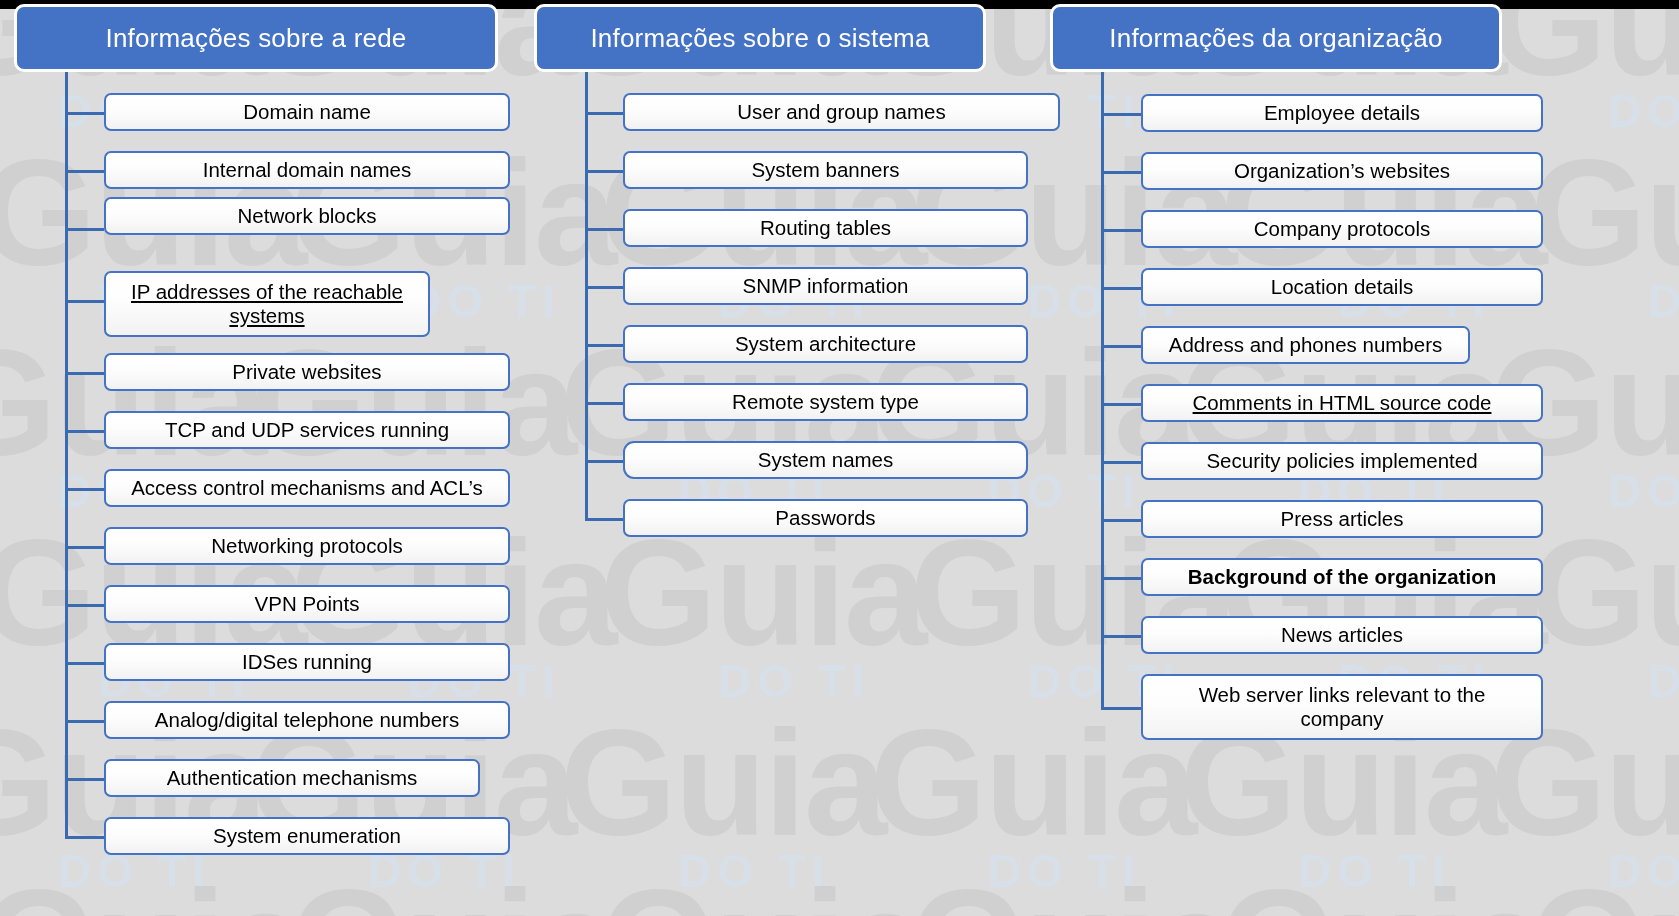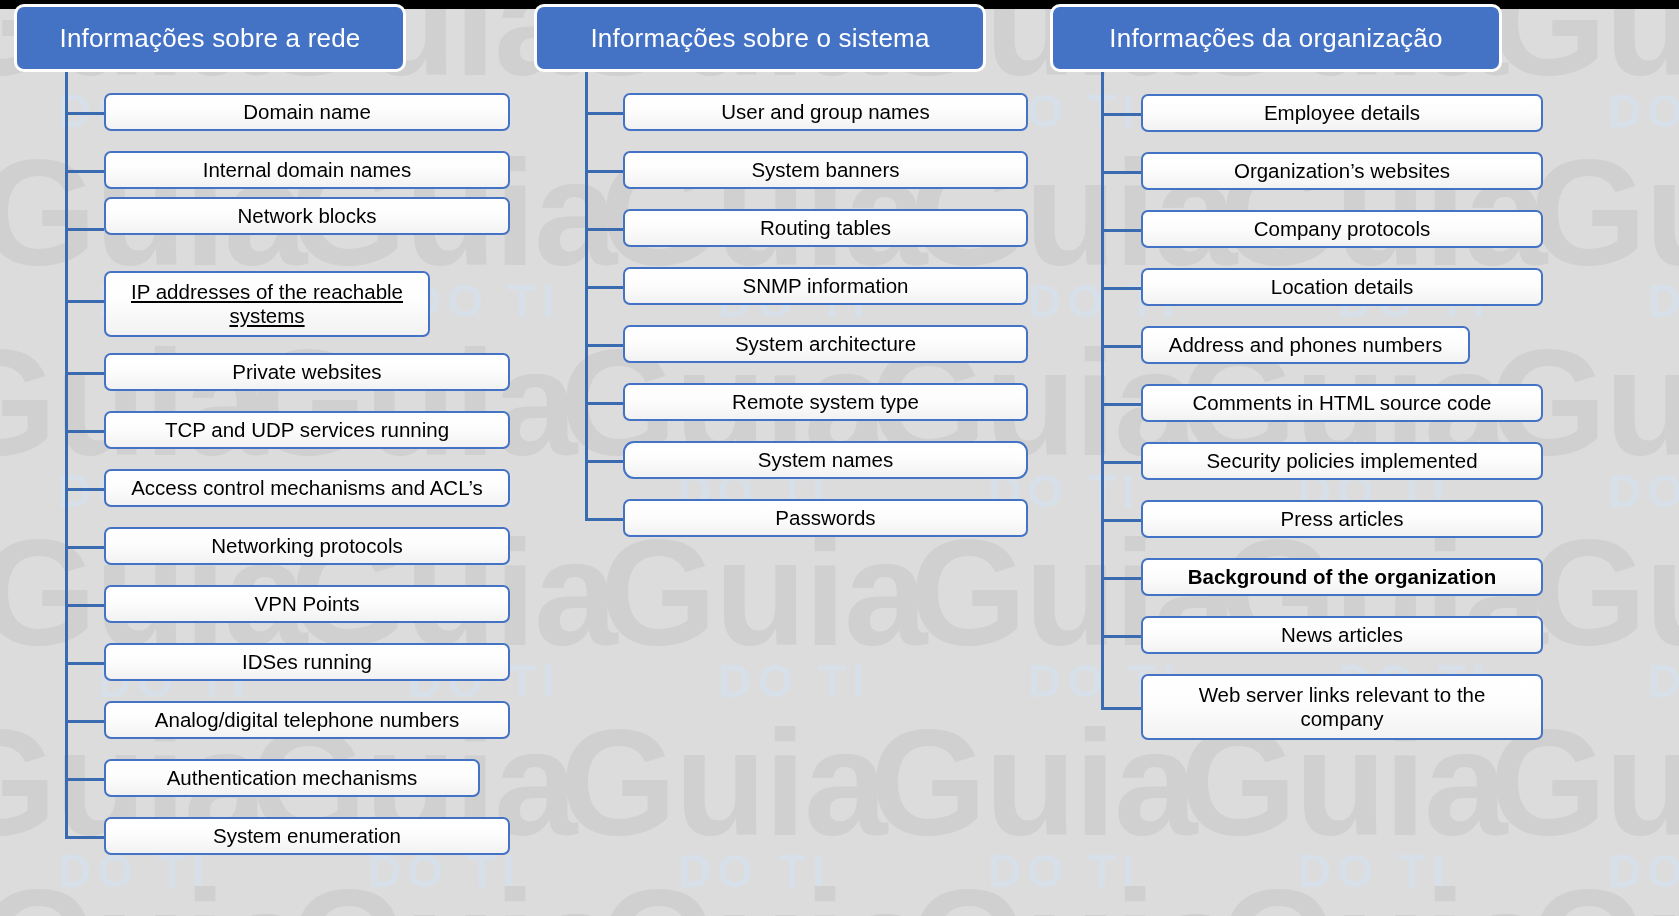--- a/index.html
+++ b/index.html
@@ -256,21 +256,21 @@
     </div>
     <div class="wm-tile" style="left: 1530px; top: 880px;">
       <div class="wm-guia">Guia</div>
     </div>
   </div>
 
 <div id="top-strip"></div>
 
 <div id="diagram">
     <div class="column">
-      <div class="col-header" style="left: 14px; width: 392px;">Informações sobre a rede</div>
+      <div class="col-header" style="left: 14px; width: 484px;">Informações sobre a rede</div>
       <div class="trunk" style="left: 65px; top: 72px; height: 764px;"></div>
       <div class="stub" style="left: 65px; top: 112px; width: 39px;"></div>
       <div class="node" style="left: 104px; top: 93px; width: 406px;">Domain name</div>
       <div class="stub" style="left: 65px; top: 170px; width: 39px;"></div>
       <div class="node" style="left: 104px; top: 151px; width: 406px;">Internal domain names</div>
       <div class="stub" style="left: 65px; top: 228px; width: 39px;"></div>
       <div class="node" style="left: 104px; top: 197px; width: 406px;">Network blocks</div>
       <div class="stub" style="left: 65px; top: 300px; width: 39px;"></div>
       <div class="node tall" style="left: 104px; top: 271px; width: 326px; text-decoration: underline;">IP addresses of the reachable systems</div>
       <div class="stub" style="left: 65px; top: 372px; width: 39px;"></div>
@@ -289,21 +289,21 @@
       <div class="node" style="left: 104px; top: 701px; width: 406px;">Analog/digital telephone numbers</div>
       <div class="stub" style="left: 65px; top: 778px; width: 39px;"></div>
       <div class="node" style="left: 104px; top: 759px; width: 376px;">Authentication mechanisms</div>
       <div class="stub" style="left: 65px; top: 836px; width: 39px;"></div>
       <div class="node" style="left: 104px; top: 817px; width: 406px;">System enumeration</div>
     </div>
     <div class="column">
       <div class="col-header" style="left: 534px; width: 452px;">Informações sobre o sistema</div>
       <div class="trunk" style="left: 585px; top: 72px; height: 446px;"></div>
       <div class="stub" style="left: 585px; top: 112px; width: 38px;"></div>
-      <div class="node" style="left: 623px; top: 93px; width: 405px;">User and group names</div>
+      <div class="node" style="left: 623px; top: 93px; width: 437px;">User and group names</div>
       <div class="stub" style="left: 585px; top: 170px; width: 38px;"></div>
       <div class="node" style="left: 623px; top: 151px; width: 405px;">System banners</div>
       <div class="stub" style="left: 585px; top: 228px; width: 38px;"></div>
       <div class="node" style="left: 623px; top: 209px; width: 405px;">Routing tables</div>
       <div class="stub" style="left: 585px; top: 286px; width: 38px;"></div>
       <div class="node" style="left: 623px; top: 267px; width: 405px;">SNMP information</div>
       <div class="stub" style="left: 585px; top: 344px; width: 38px;"></div>
       <div class="node" style="left: 623px; top: 325px; width: 405px;">System architecture</div>
       <div class="stub" style="left: 585px; top: 402px; width: 38px;"></div>
       <div class="node" style="left: 623px; top: 383px; width: 405px;">Remote system type</div>
@@ -319,21 +319,21 @@
       <div class="node" style="left: 1141px; top: 94px; width: 402px;">Employee details</div>
       <div class="stub" style="left: 1101px; top: 171px; width: 40px;"></div>
       <div class="node" style="left: 1141px; top: 152px; width: 402px;">Organization’s websites</div>
       <div class="stub" style="left: 1101px; top: 229px; width: 40px;"></div>
       <div class="node" style="left: 1141px; top: 210px; width: 402px;">Company protocols</div>
       <div class="stub" style="left: 1101px; top: 287px; width: 40px;"></div>
       <div class="node" style="left: 1141px; top: 268px; width: 402px;">Location details</div>
       <div class="stub" style="left: 1101px; top: 345px; width: 40px;"></div>
       <div class="node" style="left: 1141px; top: 326px; width: 329px;">Address and phones numbers</div>
       <div class="stub" style="left: 1101px; top: 403px; width: 40px;"></div>
-      <div class="node" style="left: 1141px; top: 384px; width: 402px;">Comments in HTML source code</div>
+      <div class="node" style="left: 1141px; top: 384px; width: 402px; text-decoration: underline;">Comments in HTML source code</div>
       <div class="stub" style="left: 1101px; top: 461px; width: 40px;"></div>
       <div class="node" style="left: 1141px; top: 442px; width: 402px;">Security policies implemented</div>
       <div class="stub" style="left: 1101px; top: 519px; width: 40px;"></div>
       <div class="node" style="left: 1141px; top: 500px; width: 402px;">Press articles</div>
       <div class="stub" style="left: 1101px; top: 577px; width: 40px;"></div>
       <div class="node" style="left: 1141px; top: 558px; width: 402px; font-weight: bold;">Background of the organization</div>
       <div class="stub" style="left: 1101px; top: 635px; width: 40px;"></div>
       <div class="node" style="left: 1141px; top: 616px; width: 402px;">News articles</div>
       <div class="stub" style="left: 1101px; top: 707px; width: 40px;"></div>
       <div class="node tall" style="left: 1141px; top: 674px; width: 402px;">Web server links relevant to the company</div>

